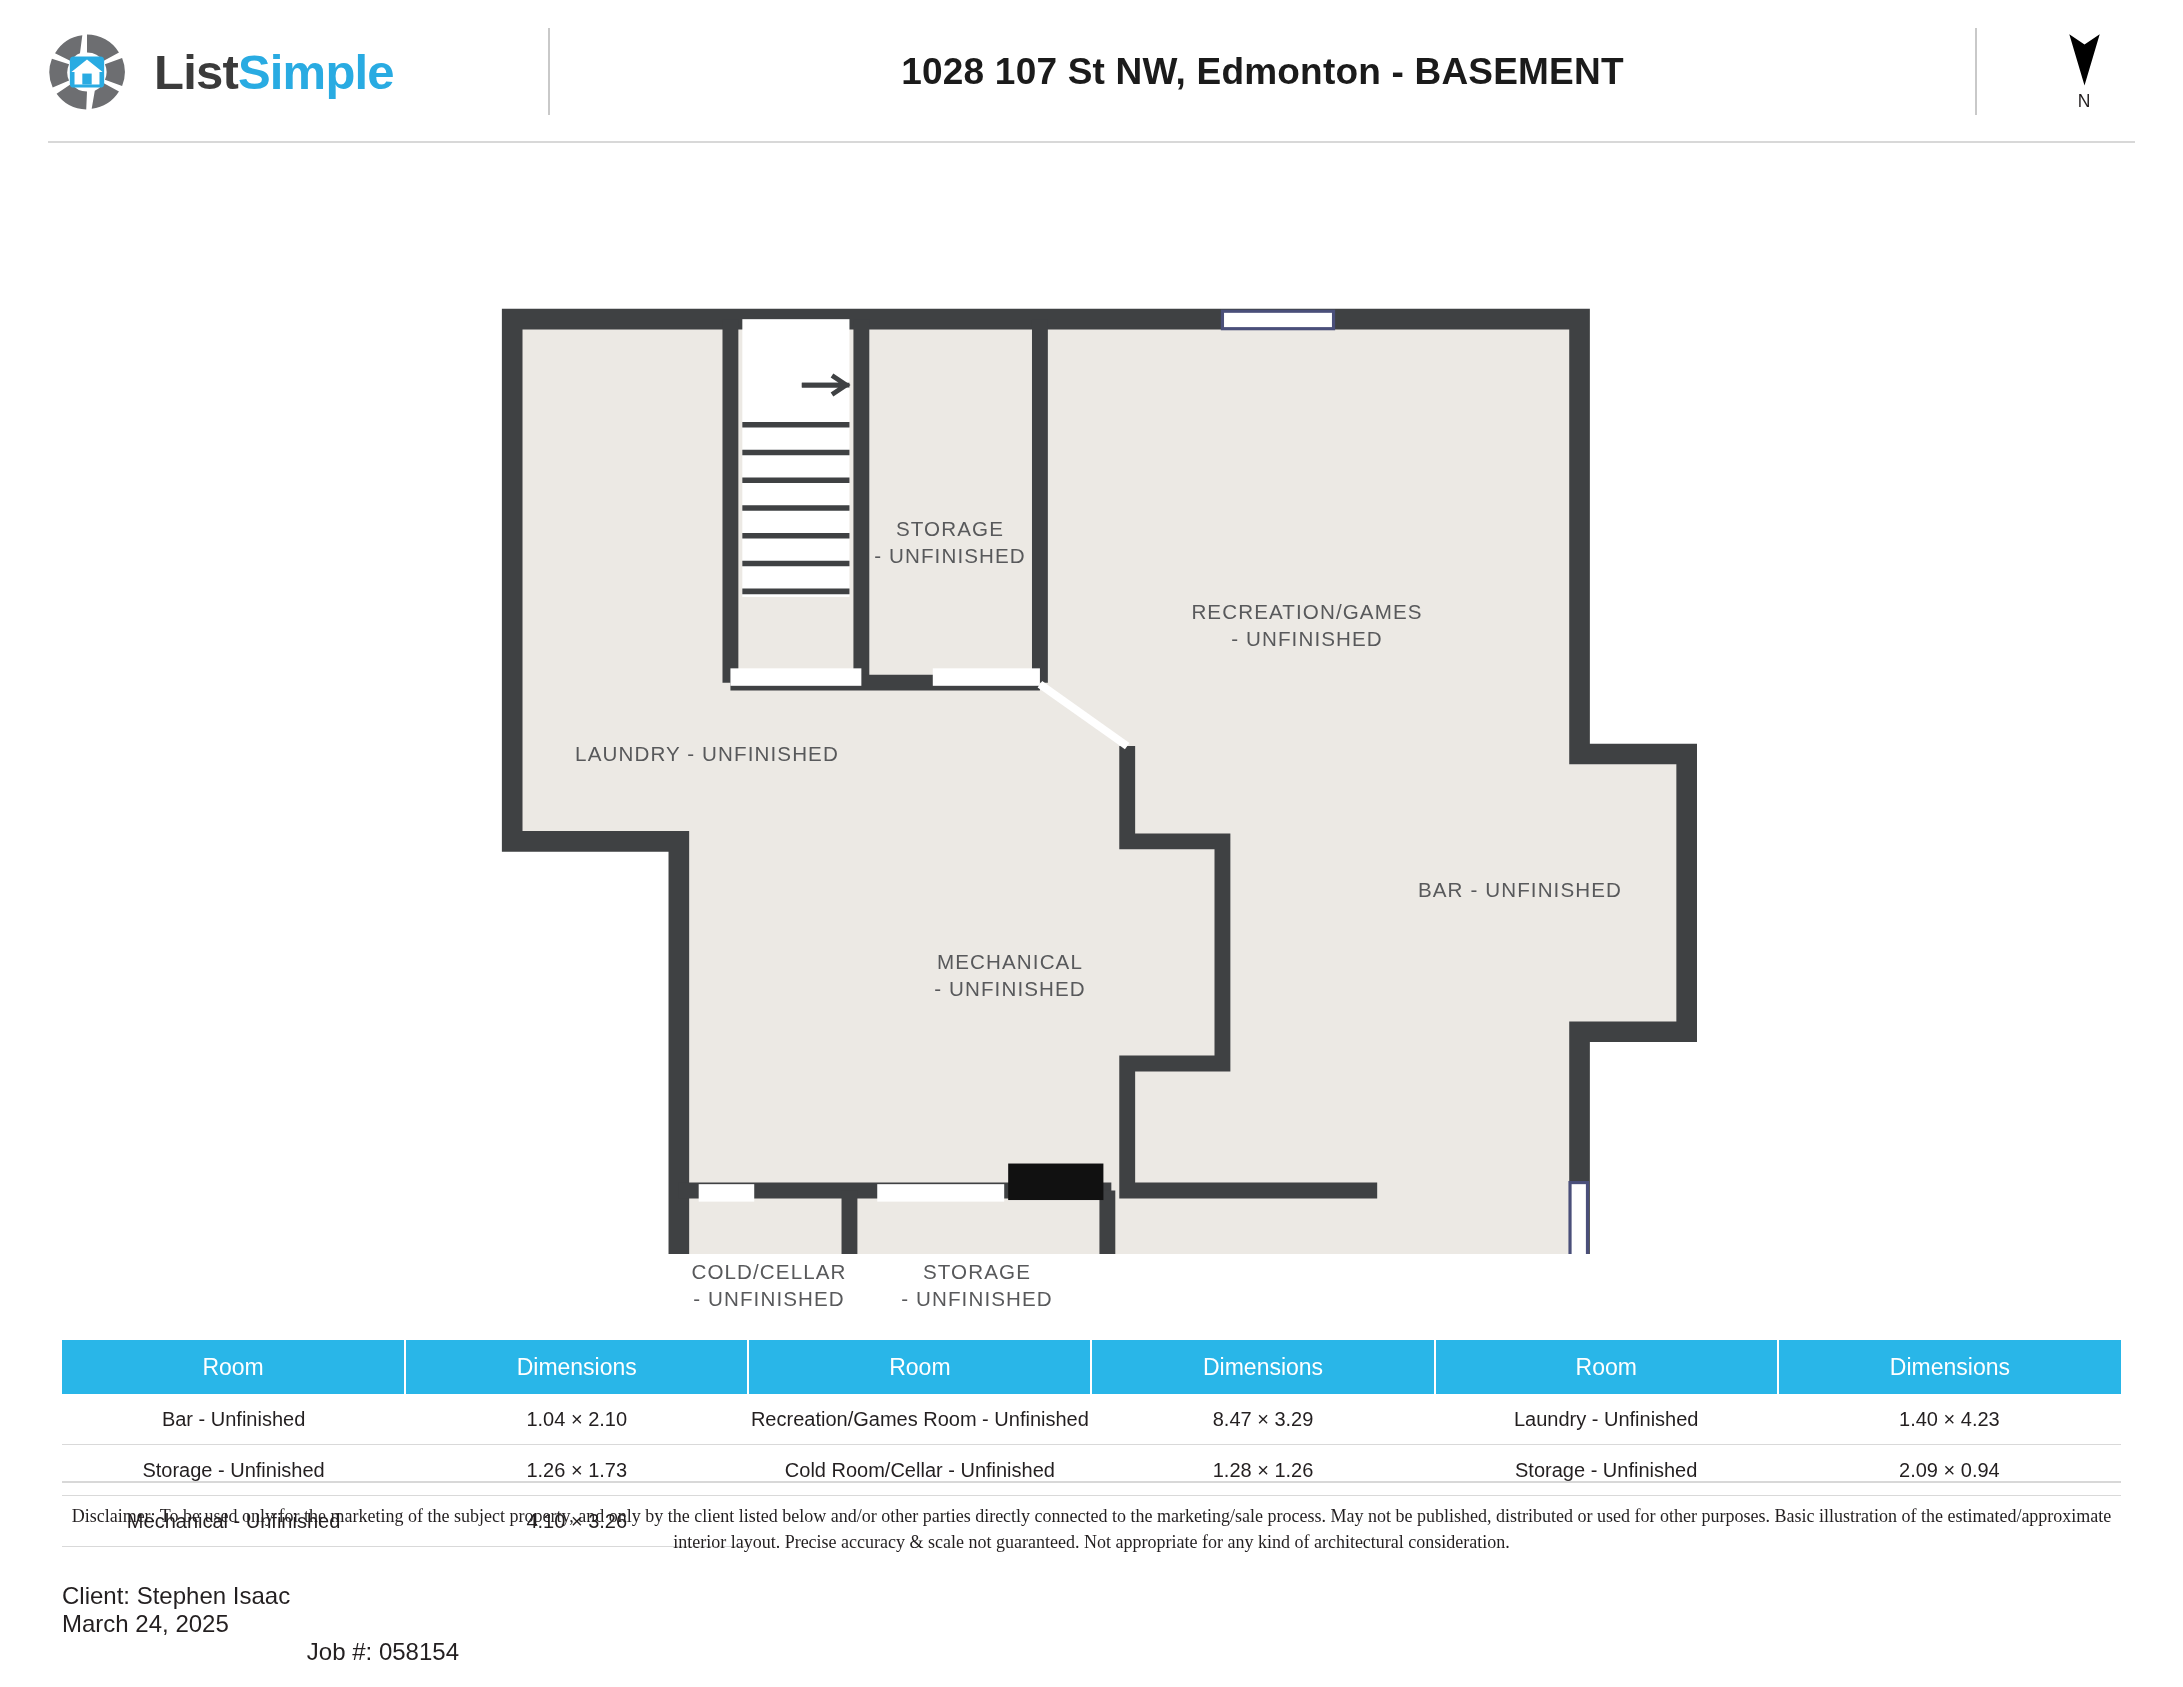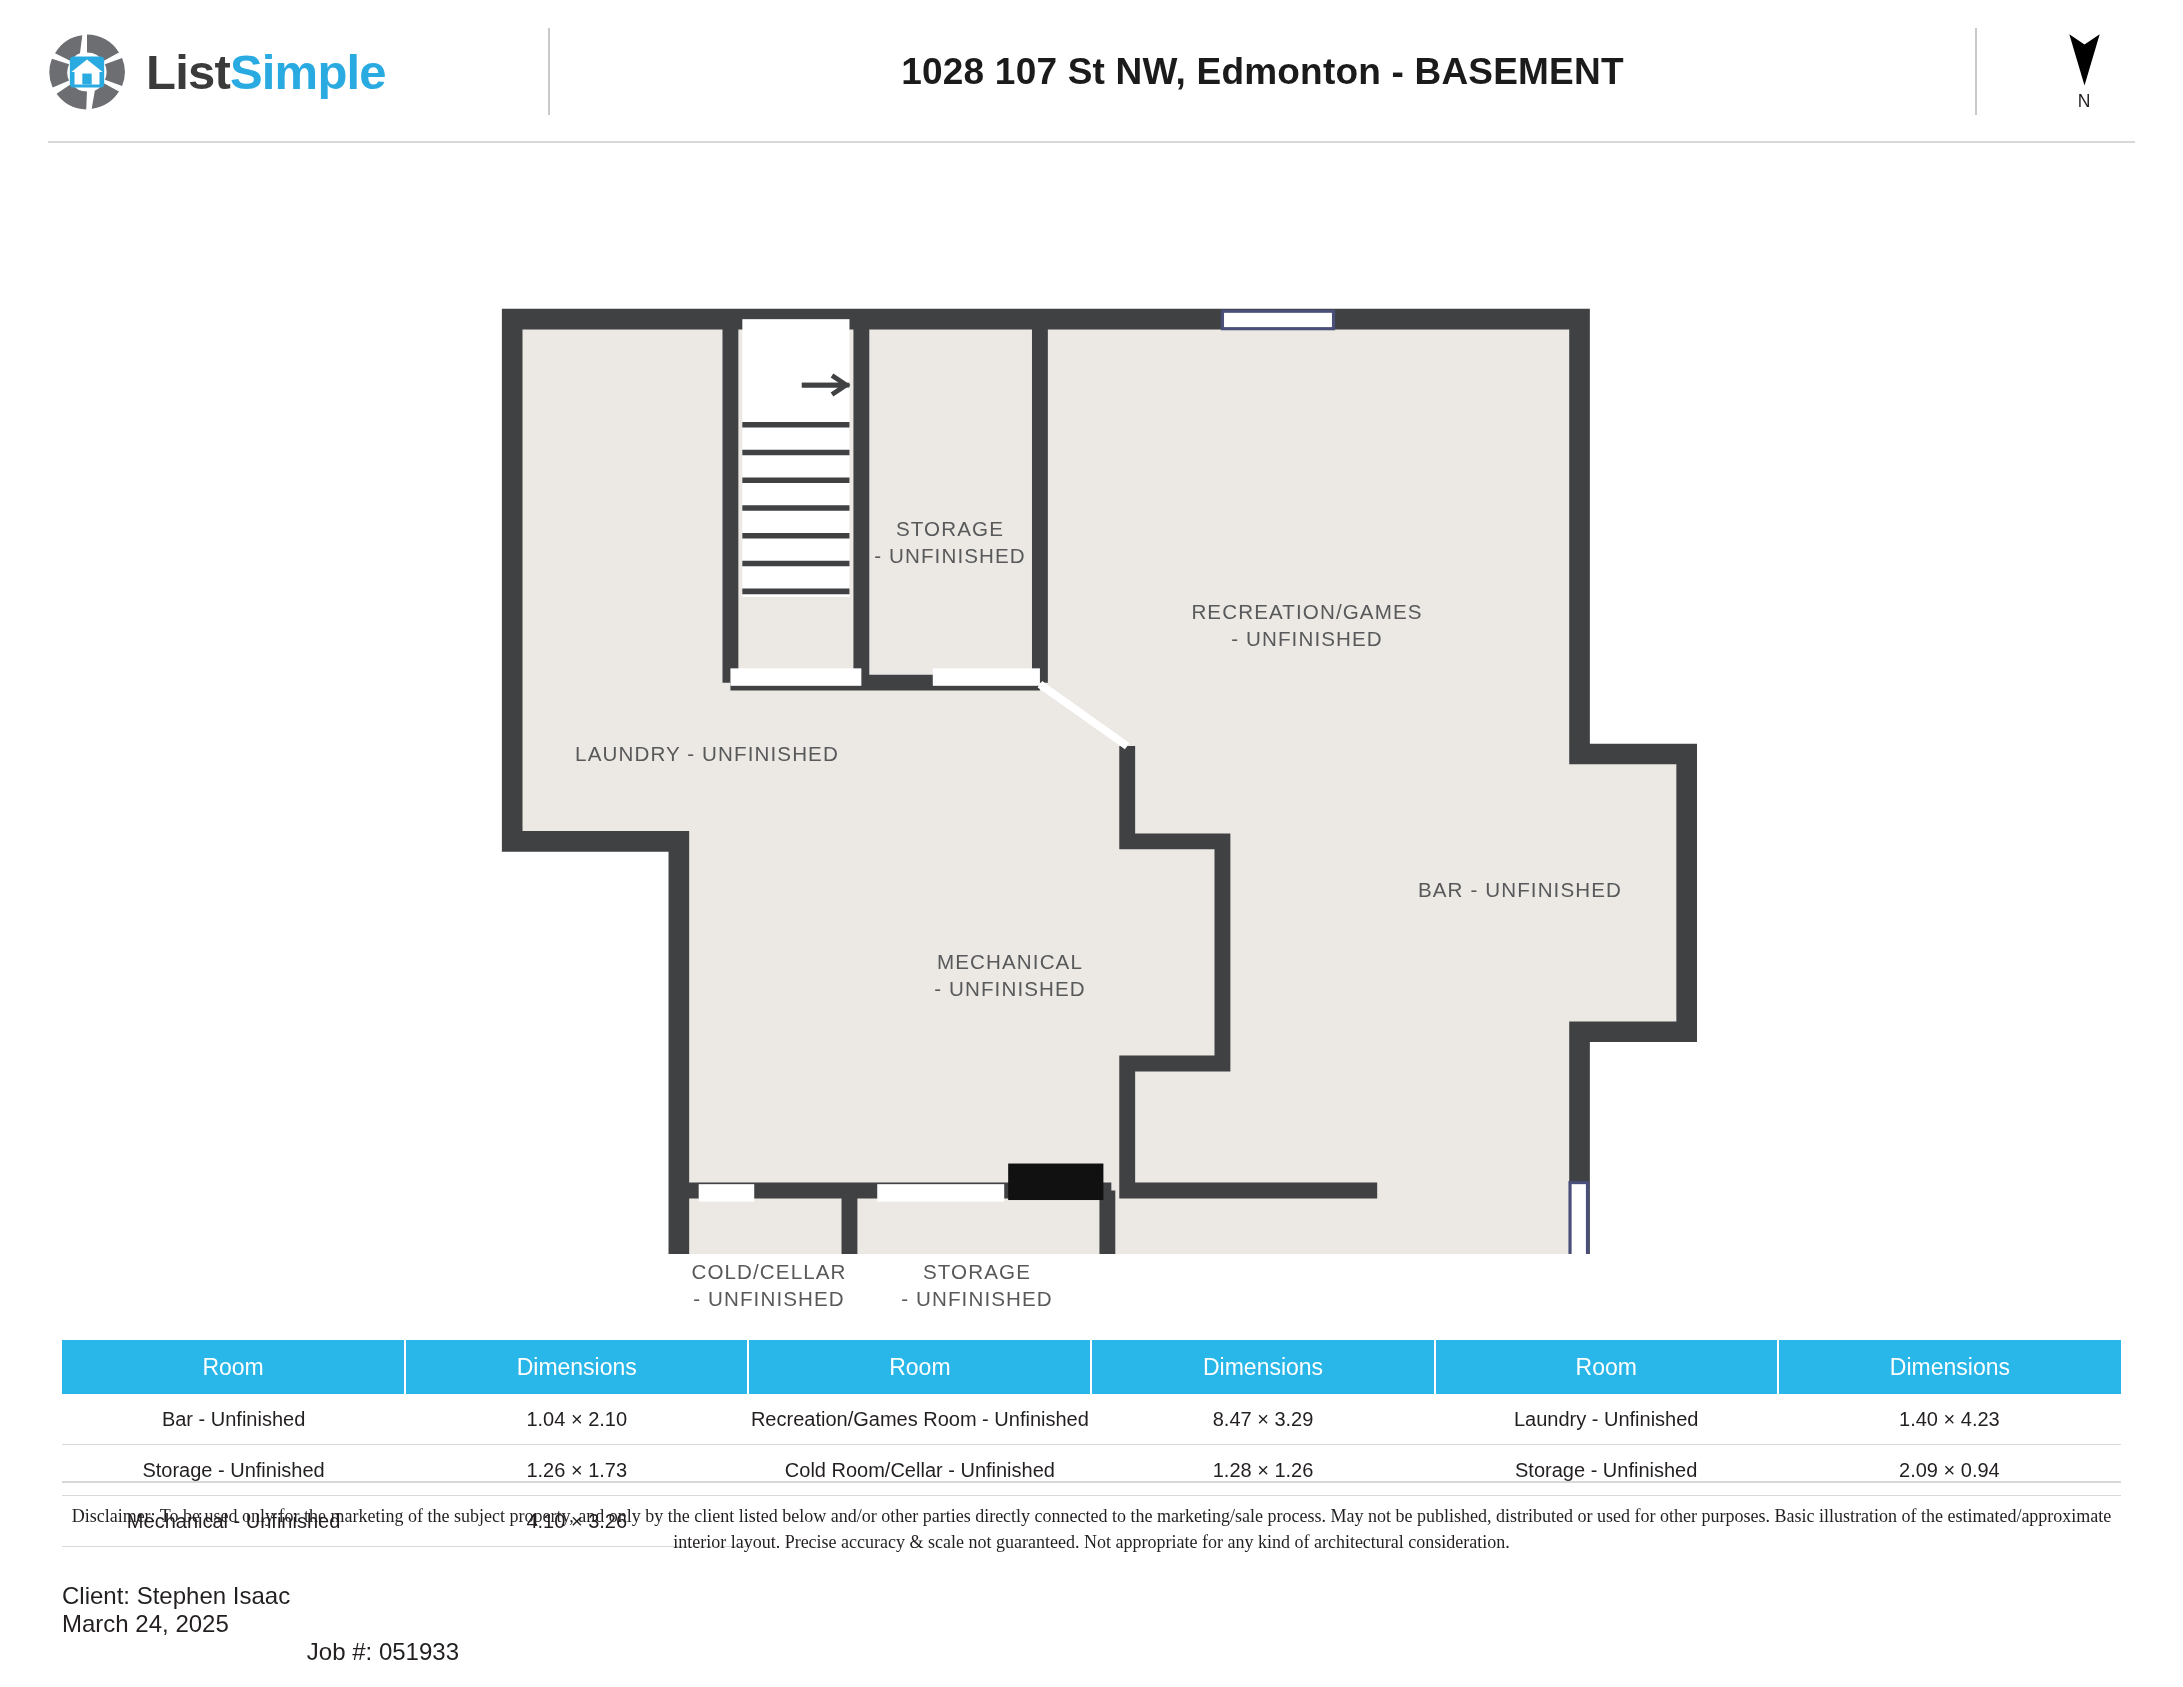--- a/index.html
+++ b/index.html
@@ -29,21 +29,21 @@
     margin-left: 48px;
     width: 492px;
   }
   .logo-mark {
     width: 78px;
     height: 78px;
     position: relative;
     flex: none;
   }
   .logo-text {
-    margin-left: 20px;
+    margin-left: 28px;
     font-size: 49px;
     font-weight: bold;
     letter-spacing: -0.8px;
     white-space: nowrap;
   }
   .logo-text .list { color: #3b3b3b; }
   .logo-text .simple { color: #29abe2; }
 
   .hdr-divider {
     width: 2.4px;
@@ -324,16 +324,16 @@
     </tbody>
   </table>
 </div>
 
 <div class="footer">
   <div class="footer-rule"></div>
   <div class="disclaimer">Disclaimer: To be used only for the marketing of the subject property, and only by the client listed below and/or other parties directly connected to the marketing/sale process. May not be published, distributed or used for other purposes. Basic illustration of the estimated/approximate interior layout. Precise accuracy &amp; scale not guaranteed. Not appropriate for any kind of architectural consideration.</div>
   <div class="footer-row">
     <div class="left">Client: Stephen Isaac</div>
     <div class="mid">March 24, 2025</div>
-    <div class="right">Job #: 051933</div>
+    <div class="right">Job #: 058154</div>
   </div>
 </div>
 
 
 </body></html>

